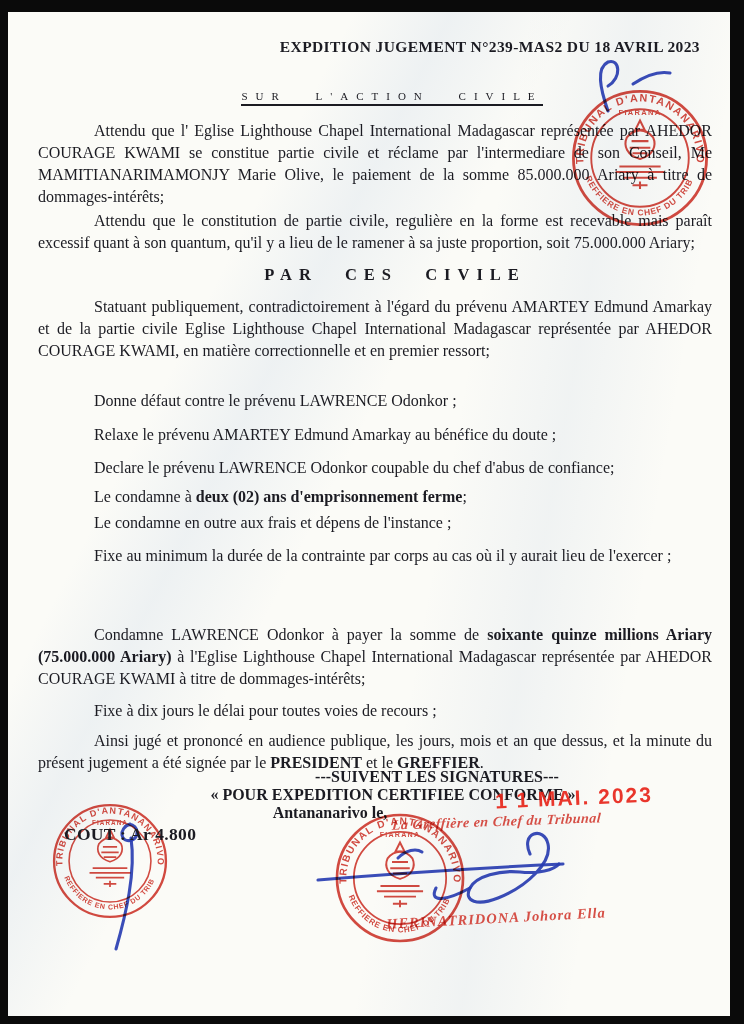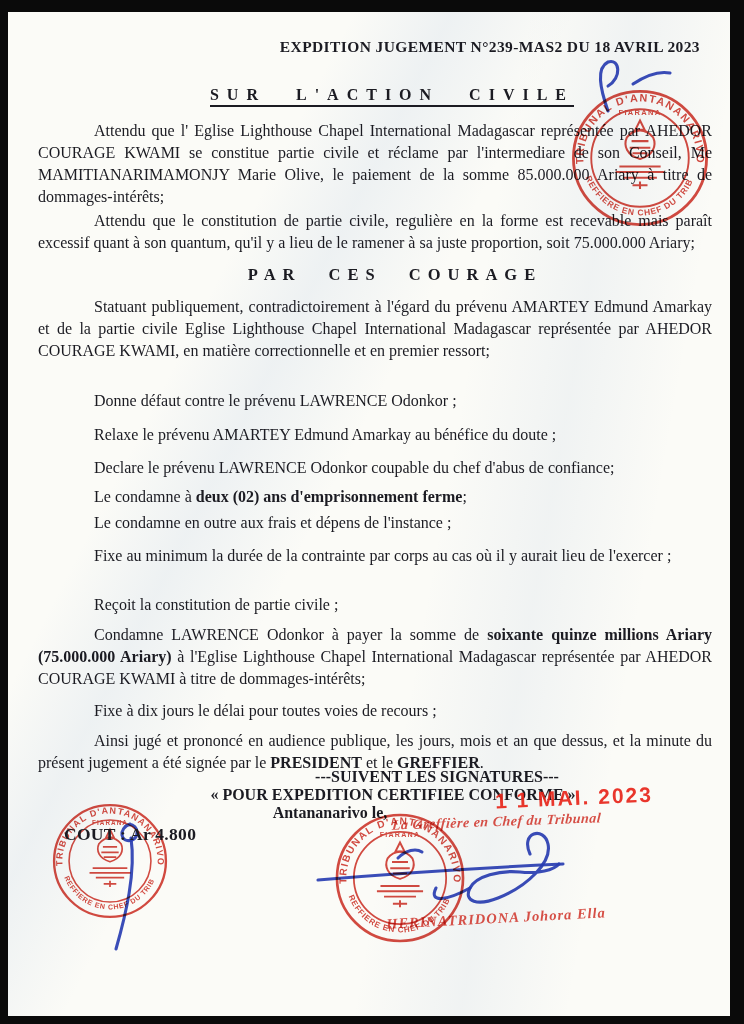--- a/index.html
+++ b/index.html
@@ -32,21 +32,21 @@
   .b{font-weight:bold;}
   .center{text-align:center;}
   .header-line{
     top:24px;text-align:right;padding-right:12px;
     font-weight:bold;font-size:15.5px;letter-spacing:.4px;
   }
   .doc-title{
     top:72px;left:0;right:0;text-align:center;transform:translateX(23px);
   }
   .doc-title span{
-    font-weight:bold;font-size:16px;letter-spacing:8px;word-spacing:18px;
+    font-weight:normal;font-size:11px;letter-spacing:8px;word-spacing:18px;
     border-bottom:2.5px solid var(--ink);padding-bottom:2px;white-space:nowrap;text-align:center;
   }
   .motifs{
     font-weight:bold;letter-spacing:7px;word-spacing:16px;text-align:center;
     transform:translateX(20px);
   }
   .closing{font-weight:bold;}
   
   .stamp{position:absolute;mix-blend-mode:multiply;opacity:.88;}
   .sr{fill:none;stroke:var(--red);stroke-width:3px;}
@@ -100,39 +100,38 @@
     <div class="blk header-line">EXPDITION JUGEMENT N°239-MAS2 DU 18 AVRIL 2023</div>
 
     <div class="blk doc-title">
       <span>SUR L'ACTION CIVILE</span>
     </div>
 
     <div class="blk just ind" style="top:108px">Attendu que  l' Eglise Lighthouse Chapel International Madagascar représentée par AHEDOR COURAGE KWAMI se constitue partie civile et réclame par l'intermediare de son Conseil, Me MAMITIANARIMAMONJY Marie Olive, le paiement de la somme 85.000.000 Ariary  à titre de dommages-intérêts;</div>
 
     <div class="blk just ind" style="top:198px">Attendu que le constitution de partie civile, regulière en la forme est recevable mais paraît excessif  quant à son quantum, qu'il y a lieu de le ramener à sa juste proportion, soit 75.000.000 Ariary;</div>
 
-    <div class="blk motifs" style="top:252px;font-size:16.5px">PAR CES COURAGE</div>
+    <div class="blk motifs" style="top:252px;font-size:16.5px">PAR CES CIVILE</div>
 
     <div class="blk just ind" style="top:284px">Statuant publiquement, contradictoirement à l'égard du prévenu AMARTEY Edmund Amarkay et de la partie civile Eglise Lighthouse Chapel International Madagascar représentée par AHEDOR COURAGE KWAMI, en matière correctionnelle et en premier ressort;</div>
 
     <div class="blk ind" style="top:378px">Donne défaut contre le prévenu LAWRENCE Odonkor ;</div>
 
     <div class="blk ind" style="top:445px">Declare  le prévenu LAWRENCE Odonkor coupable du chef d'abus de confiance;</div>
 
     <div class="blk ind" style="top:412px">Relaxe le prévenu AMARTEY Edmund Amarkay au bénéfice du doute ;</div>
 
     <div class="blk ind" style="top:474px">
       <span>Le condamne à </span><span class="b">deux (02) ans d'emprisonnement ferme</span><span>;</span>
     </div>
 
     <div class="blk ind" style="top:500px">Le condamne en outre aux frais et dépens de l'instance ;</div>
 
     <div class="blk just ind" style="top:533px">Fixe au minimum la durée de la contrainte par corps au cas où il y aurait lieu de l'exercer ;</div>
 
-    <div class="blk ind" style="top:582px">Reçoit la constitution de partie civile ;</div>
 
     <div class="blk just ind" style="top:612px">
       <span>Condamne LAWRENCE Odonkor à payer  la somme de </span><span class="b">soixante quinze millions Ariary (75.000.000 Ariary)</span><span> à l'Eglise Lighthouse Chapel International Madagascar représentée par AHEDOR COURAGE KWAMI à titre de dommages-intérêts;</span>
     </div>
 
     <div class="blk ind" style="top:688px">Fixe à dix jours le délai pour toutes voies de recours ;</div>
 
     <div class="blk just ind" style="top:718px">
       <span>Ainsi jugé et prononcé en audience publique, les jours, mois et an que dessus, et la minute du présent jugement a été signée par le </span><span class="b">PRESIDENT</span><span> et le </span><span class="b">GREFFIER</span><span>.</span>
     </div>

